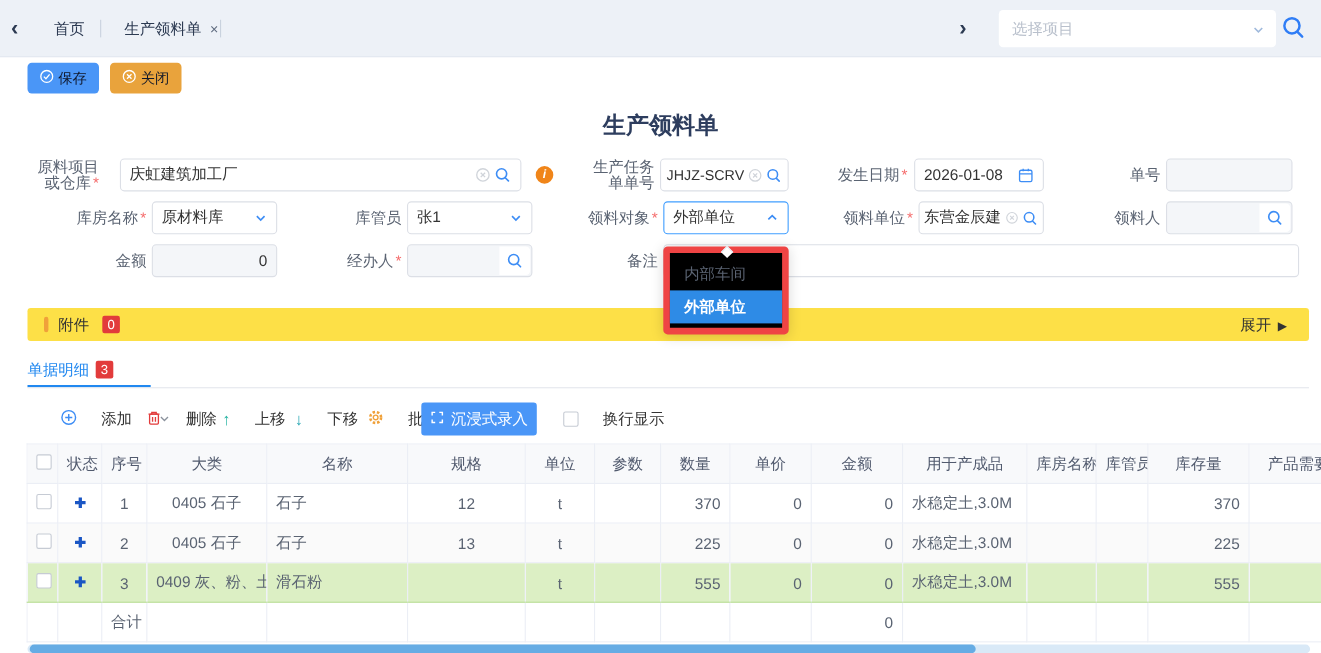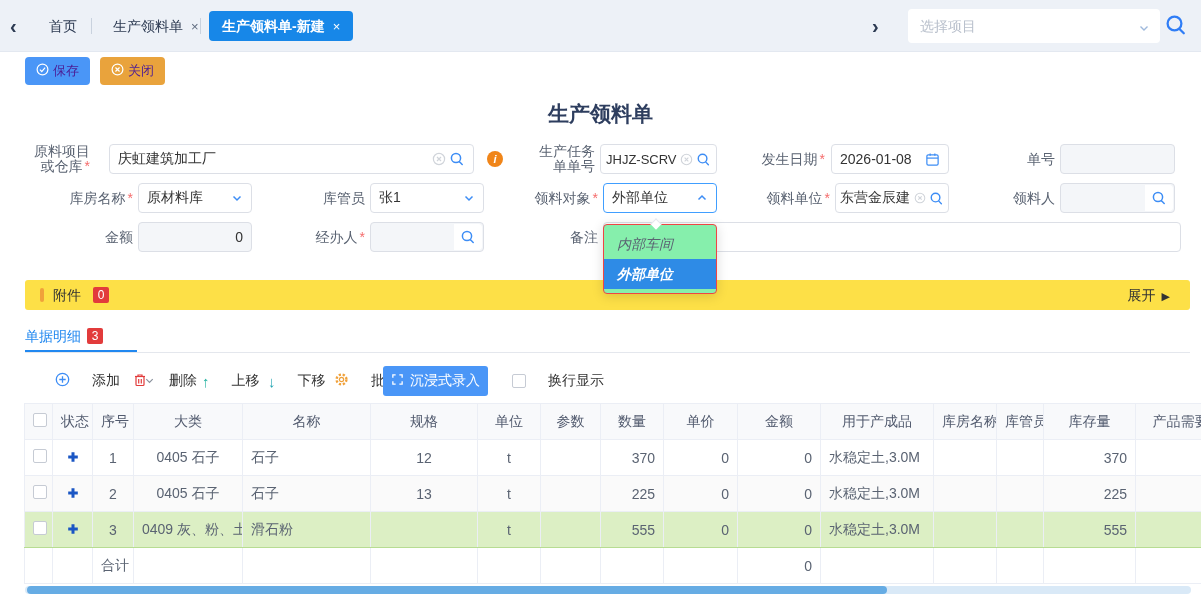--- a/index.html
+++ b/index.html
@@ -14,21 +14,21 @@
   .tab.active { background:#1787e8; color:#fff; font-weight:bold; }
   .tab.active .x { color:#fff; font-weight:normal; }
   .tdiv { position:absolute; top:18px; width:1px; height:16px; background:#c9d2de; }
   .proj-sel { position:absolute; left:908px; top:9px; width:252px; height:34px; background:#fff; border-radius:4px; display:flex; align-items:center; padding:0 30px 0 12px; }
   .proj-sel input { border:none; outline:none; width:100%; font-size:14px; color:#333; background:transparent; font-family:inherit; }
   .proj-sel input::placeholder { color:#b9c0cc; }
   .proj-chev { position:absolute; right:10px; top:11px; }
   .top-search { position:absolute; left:1164px; top:13px; cursor:pointer; }
 
   
-  .btn { position:absolute; top:57px; height:28px; border:none; border-radius:4px; color:#4c1d95; font-size:13px; padding:0 11px; display:flex; align-items:center; gap:4px; cursor:pointer; font-family:inherit; }
+  .btn { position:absolute; top:57px; height:28px; border:none; border-radius:4px; color:#0f172a; font-size:13px; padding:0 11px; display:flex; align-items:center; gap:4px; cursor:pointer; font-family:inherit; }
   .btn-save { left:25px; background:#4a96f7; }
   .btn-close { left:100px; background:#e9a33c; }
 
   
   .page-title { position:absolute; left:0; top:100px; width:1201px; text-align:center; font-size:21px; font-weight:bold; color:#2d3d5e; }
 
   
   .lbl { position:absolute; font-size:14px; color:#5a6372; text-align:right; height:30px; line-height:30px; white-space:nowrap; }
   .lbl2 { line-height:15px; display:flex; flex-direction:column; justify-content:center; }
   .req::after { content:"*"; color:#f56c6c; margin-left:2px; }
@@ -36,21 +36,21 @@
   .ipt .val { flex:1; overflow:hidden; white-space:nowrap; }
   .ipt.disabled { background:#f4f6f9; }
   .ipt .icn { flex:0 0 auto; display:flex; align-items:center; margin-left:3px; cursor:pointer; }
   .ipt .append { position:absolute; right:1px; top:1px; bottom:1px; width:28px; background:#fff; border-radius:0 4px 4px 0; display:flex; align-items:center; justify-content:center; cursor:pointer; }
   .sel { cursor:pointer; }
   .sel.focused { border-color:#409eff; }
   .num { justify-content:flex-end; }
   .info-ic { position:absolute; width:16px; height:16px; border-radius:50%; background:#f08519; color:#fff; font-size:11px; font-weight:bold; font-style:italic; text-align:center; line-height:16px; cursor:pointer; }
 
   
-  .dd { position:absolute; left:603px; top:224px; width:114px; background:#86efac; border:1px solid #ef4444; border-radius:4px; box-shadow:0 2px 12px rgba(0,0,0,.15); padding:4px 0; z-index:50;font-style:italic; }
+  .dd { position:absolute; left:603px; top:224px; width:114px; background:#000000; border:6px solid #ef4444; border-radius:4px; box-shadow:0 2px 12px rgba(0,0,0,.15); padding:4px 0; z-index:50; }
   .dd-arrow { position:absolute; left:48px; top:-5px; width:8px; height:8px; background:#fff; border-left:1px solid #e4e7ed; border-top:1px solid #e4e7ed; transform:rotate(45deg); }
   .dd-item { height:30px; line-height:30px; padding:0 13px; font-size:14px; color:#5a6372; cursor:pointer; white-space:nowrap; }
   .dd-item.selected { background:#2e8be6; color:#fff; font-weight:bold; }
 
   
   .attach { position:absolute; left:25px; top:280px; width:1165px; height:30px; background:#fde047; border-radius:3px; }
   .attach .mark { position:absolute; left:15px; top:8px; width:4px; height:14px; border-radius:2px; background:#f0a13a; }
   .attach .atxt { position:absolute; left:28px; top:0; line-height:30px; font-size:14px; color:#333; }
   .badge { display:inline-block; min-width:16px; height:16px; line-height:16px; background:#e23b3b; color:#fff; font-size:12px; text-align:center; border-radius:2px; padding:0 3px; vertical-align:1px; }
   .attach .badge { position:absolute; left:68px; top:7px; }
@@ -87,21 +87,20 @@
 </style>
 </head>
 <body>
 
 <div class="topbar">
   <span class="nav-chev" style="left:10px;">‹</span>
   <div class="tab" style="left:36px;"><span>首页</span></div>
   <div class="tdiv" style="left:91px;"></div>
   <div class="tab" style="left:100px;"><span>生产领料单</span><span class="x">×</span></div>
   <div class="tdiv" style="left:200px;"></div>
-  <div class="tab active" style="left:209px;"><span>生产领料单-新建</span><span class="x">×</span></div>
   <span class="nav-chev" style="left:872px;">›</span>
   <div class="proj-sel">
     <input type="text" placeholder="选择项目" style="">
     <span class="proj-chev">
       <svg width="12" height="12" viewBox="0 0 12 12">
           <path d="M2.5 4.5L6 8l3.5-3.5" stroke="#9fb9dc" stroke-width="1.4" fill="none"></path>
         </svg>
     </span>
   </div>
   <span class="top-search">

